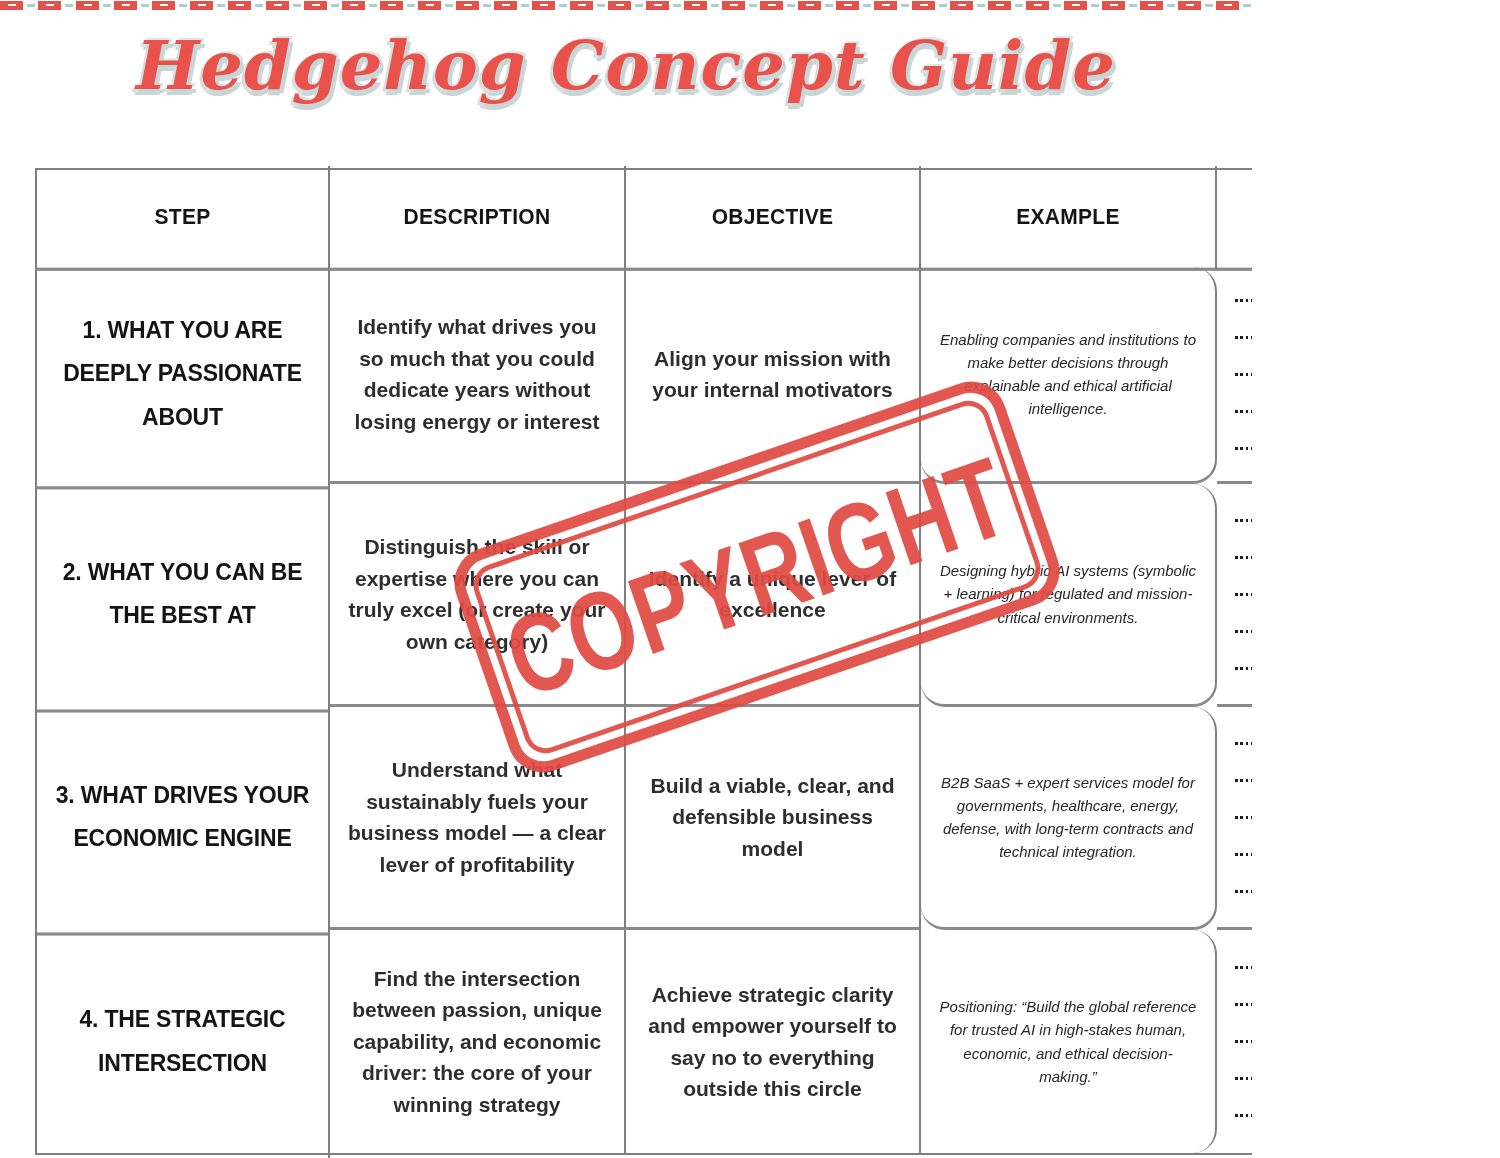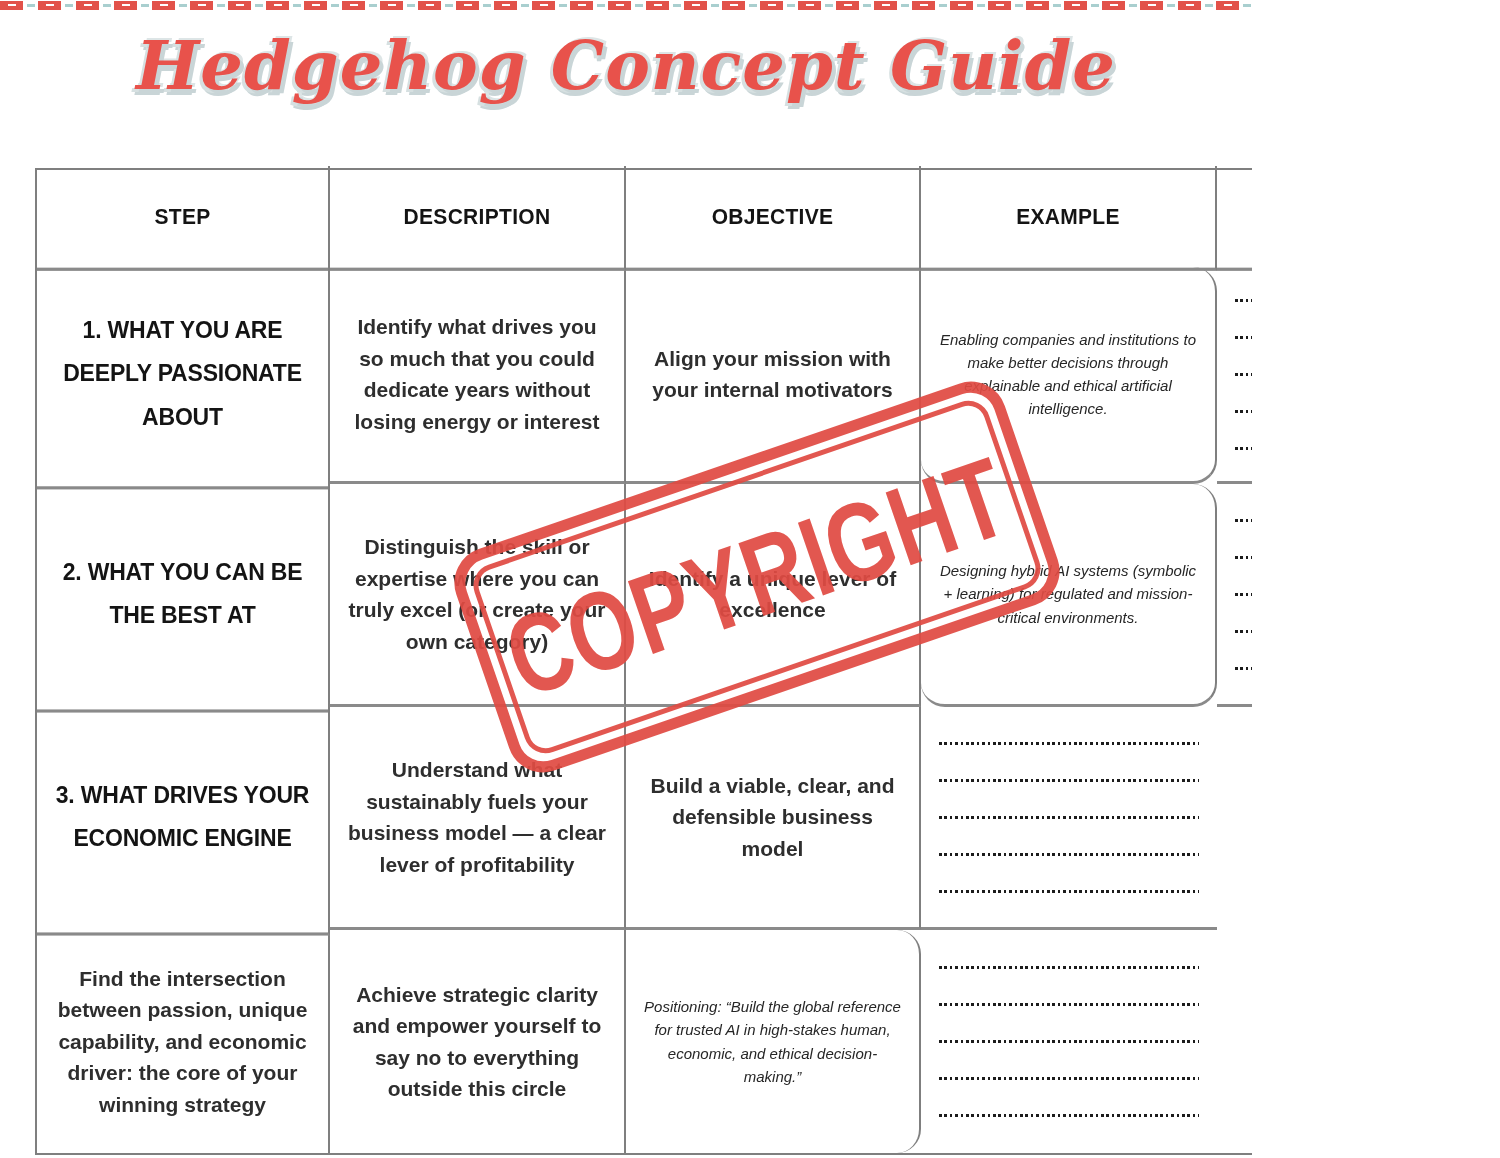--- a/index.html
+++ b/index.html
@@ -193,20 +193,21 @@
       <div class="ansline"></div>
       <div class="ansline"></div>
       <div class="ansline"></div>
       <div class="ansline"></div>
       <div class="ansline"></div>
     </div>
 
     <div class="cell step">3. WHAT DRIVES YOUR ECONOMIC ENGINE</div>
     <div class="cell body-txt">Understand what sustainably fuels your business model — a clear lever of profitability</div>
     <div class="cell body-txt">Build a viable, clear, and defensible business model</div>
+    <div class="cell example-txt">B2B SaaS + expert services model for governments, healthcare, energy, defense, with long-term contracts and technical integration.</div>
     <div class="cell yourturn lastcol">
       <div class="ansline"></div>
       <div class="ansline"></div>
       <div class="ansline"></div>
       <div class="ansline"></div>
       <div class="ansline"></div>
     </div>
 
     <div class="cell step lastrow">4. THE STRATEGIC INTERSECTION</div>
     <div class="cell body-txt lastrow">Find the intersection between passion, unique capability, and economic driver: the core of your winning strategy</div>

